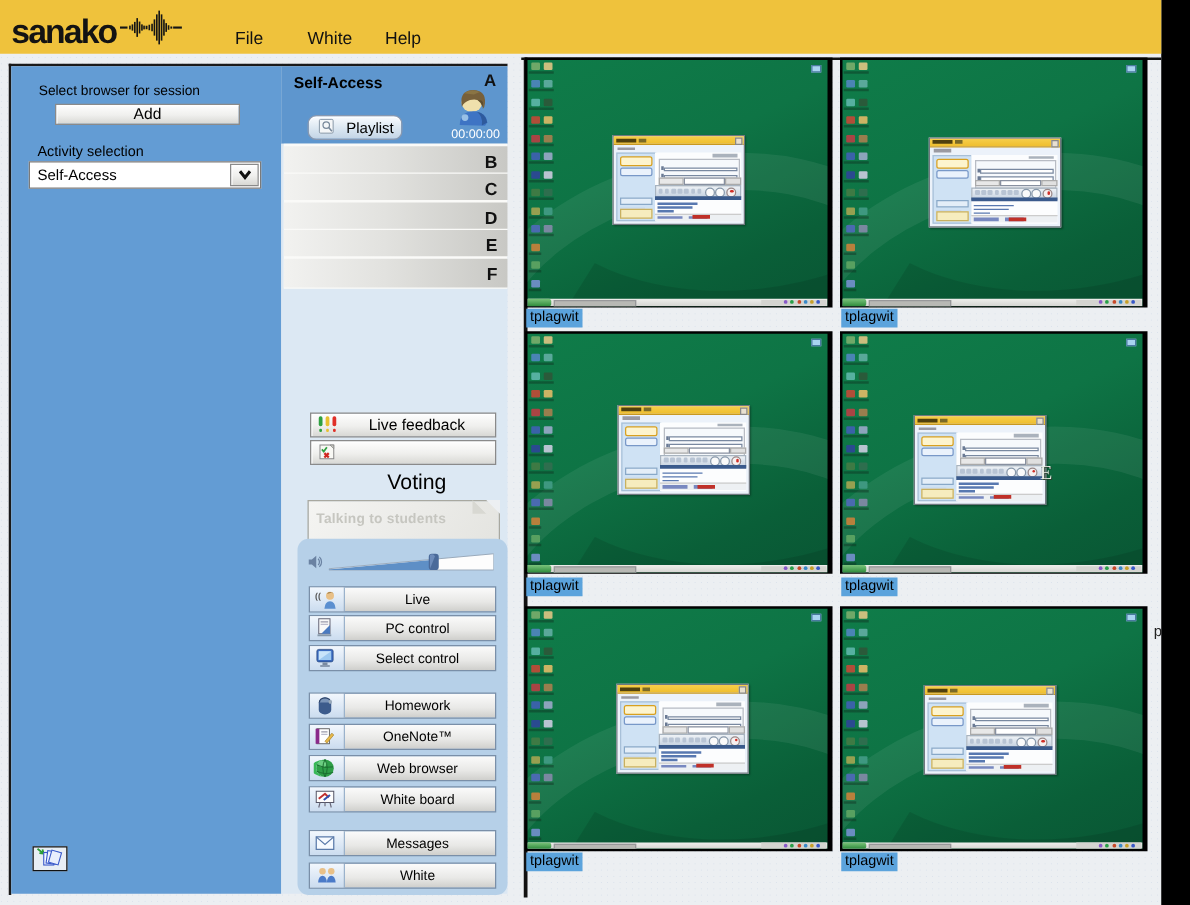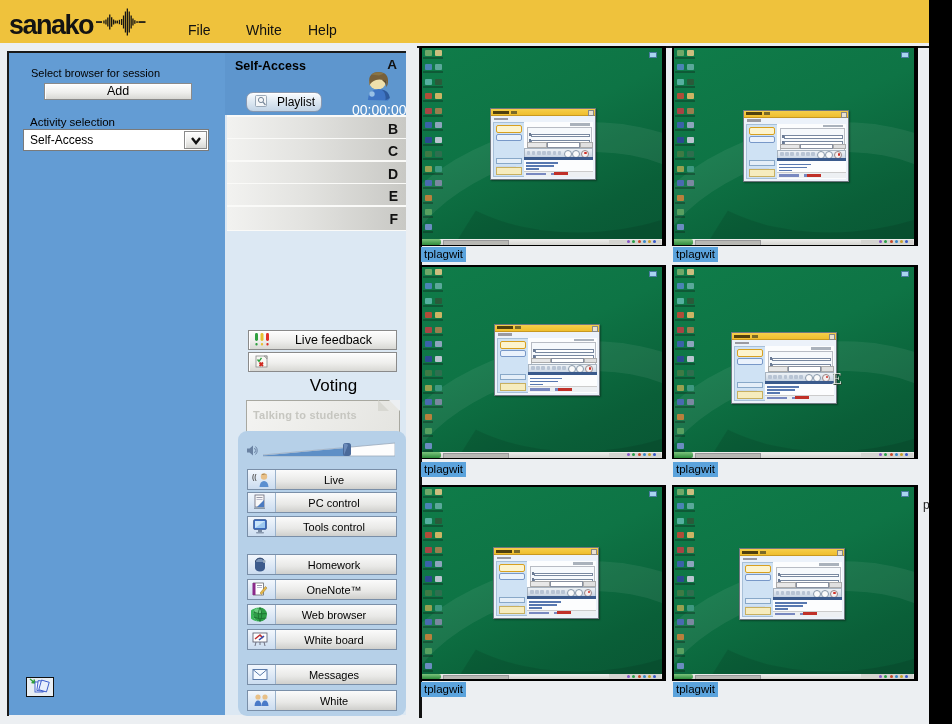--- a/index.html
+++ b/index.html
@@ -105,21 +105,21 @@
 <div class="abs" style="left:380px;top:57px;width:17px;text-align:right;font-weight:bold;font-size:13.5px;color:#111;">A</div>
 <div class="abs" style="left:365px;top:69px;"><svg width="28" height="32" viewBox="0 0 28 32">
       <ellipse cx="12.5" cy="13" rx="8.3" ry="7.6" fill="#EFE0AC"></ellipse>
       <path d="M4.2 13.5 Q3.2 3.5 13.5 3 Q23.8 3.2 23 13.5 Q22.8 16.5 21.2 18.2 L21.5 12.5 Q16 9.5 11 11 Q6 12.5 4.5 16.5 Z" fill="#77603A"></path>
       <path d="M6 5.5 Q12 1.5 19 4.5 L14 6.5 Z" fill="#8A7444"></path>
       <path d="M17 11 Q21 10.5 21.5 13 L21.2 17 Q20 13 17 11 Z" fill="#5E4C2C"></path>
       <path d="M2.8 31 Q3 20.5 13.5 20 Q24.2 20.5 24.8 29 L23 31.5 Z" fill="#3E74C4"></path>
       <path d="M16.5 20.4 Q23.8 21.8 24.8 29 L20.5 31.3 Q21.5 24 16.5 20.4 Z" fill="#2E5A9C"></path>
       <circle cx="7" cy="25" r="2.7" fill="#98C0E6"></circle>
     </svg></div>
-<div class="abs" style="left:352px;top:102px;width:48px;text-align:right;font-size:14px;color:#fff;">00:00:00</div>
+<div class="abs" style="left:352px;top:102px;width:48px;text-align:right;font-size:10px;color:#fff;">00:00:00</div>
 <div class="abs" style="left:246px;top:92px;width:74px;height:18px;border:1px solid #8898B0;border-radius:7px;
      background:linear-gradient(#FAFCFF,#DDE8F2 50%,#C2D4E6);box-shadow:inset 0 1px 0 #fff;">
   <div class="abs" style="left:7px;top:1px;"><svg width="16" height="15" viewBox="0 0 16 15">
         <rect x="1.5" y="1.5" width="11" height="11" rx="1" fill="#F4F6F8" stroke="#8898A8" stroke-width="0.8"></rect>
         <circle cx="7" cy="6" r="2.6" fill="none" stroke="#78889A" stroke-width="1"></circle>
         <path d="M8.8 7.8 L11.5 11" stroke="#78889A" stroke-width="1.2"></path>
       </svg></div>
   <div class="abs" style="left:25px;top:0;width:48px;text-align:center;font-size:12px;line-height:18px;color:#000;">Playlist</div>
 </div>
 
@@ -203,21 +203,21 @@
 <div class="abs tbtn" style="top:516px;">
     <div class="ic">
       <div style="margin:1px 0 0 3px;"><svg width="18" height="17" viewBox="0 0 18 17">
           <rect x="2.5" y="1.5" width="13" height="10" rx="1.5" fill="#3A6ABF" stroke="#2A4A80" stroke-width="0.6"></rect>
           <rect x="4" y="3" width="10" height="7" fill="#9CC8F0"></rect>
           <path d="M4 3 L14 3 L4 10 Z" fill="#C8E4FA"></path>
           <rect x="7" y="12" width="4" height="2" fill="#7A8AA0"></rect>
           <rect x="5" y="14" width="8" height="1.5" rx="0.7" fill="#8A9AB0"></rect>
         </svg></div>
     </div>
-    <div class="tx" style="font-size:11px;">Tools control</div>
+    <div class="tx" style="font-size:11px;">Select control</div>
   </div>
 <div class="abs tbtn" style="top:554px;">
     <div class="ic">
       <div style="margin:1px 0 0 3px;"><svg width="18" height="17" viewBox="0 0 18 17">
           <ellipse cx="9" cy="6" rx="5" ry="4.2" fill="#7A94B8"></ellipse>
           <path d="M4 6 h10 v6 a5 3.5 0 0 1 -10 0 Z" fill="#3C5B8C"></path>
           <path d="M4.5 6 a4.5 3.8 0 0 1 9 0" fill="none" stroke="#2A4066" stroke-width="1"></path>
           <rect x="12" y="4" width="2.5" height="3" rx="1" fill="#9AB"></rect>
         </svg></div>
     </div>

